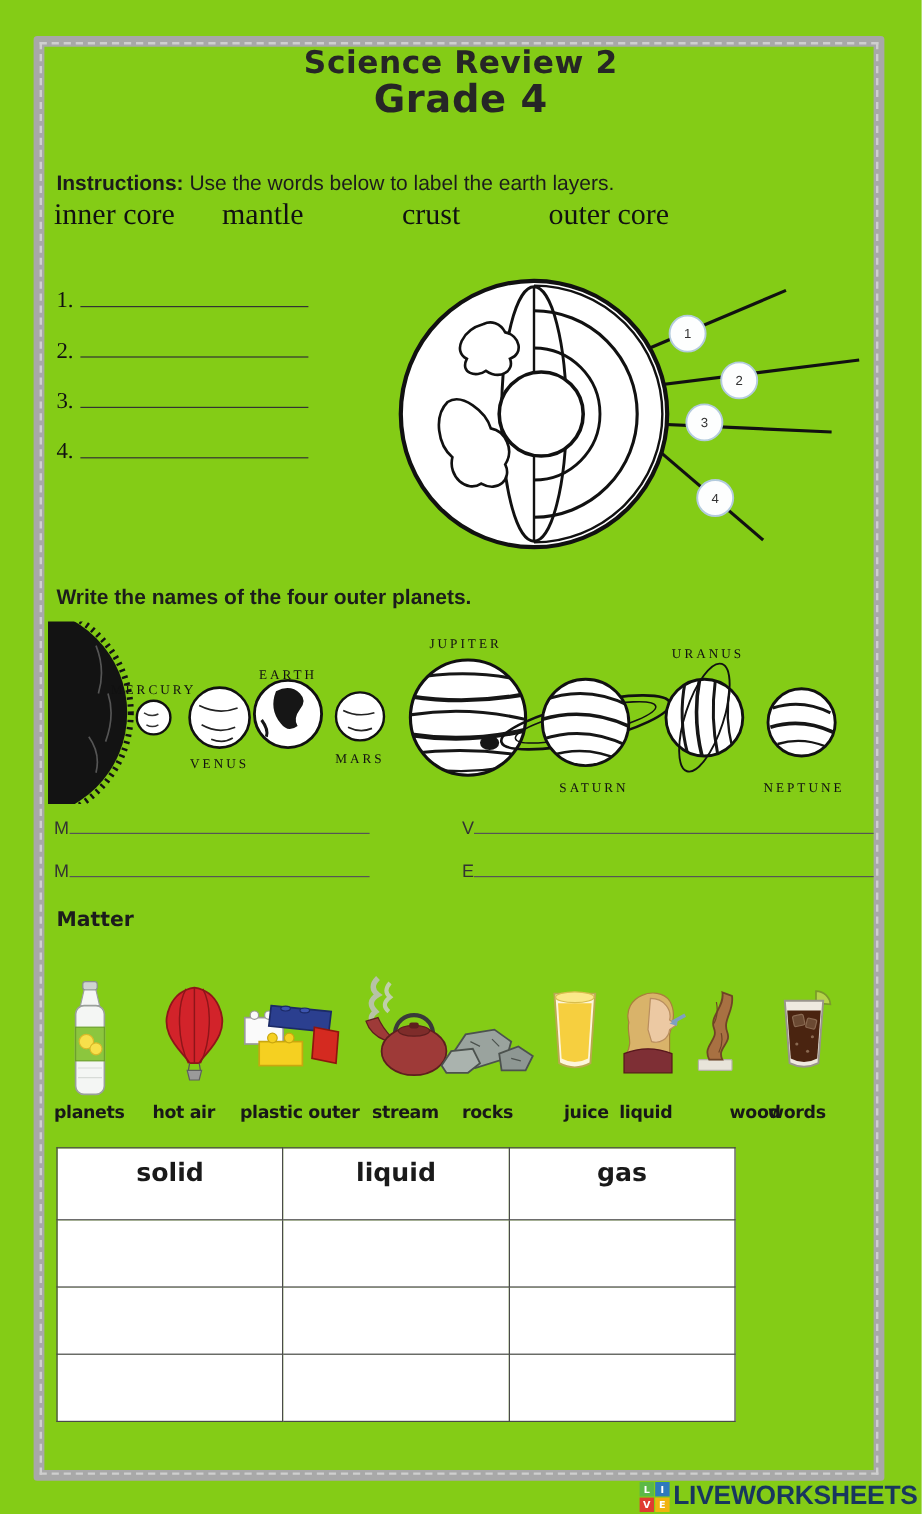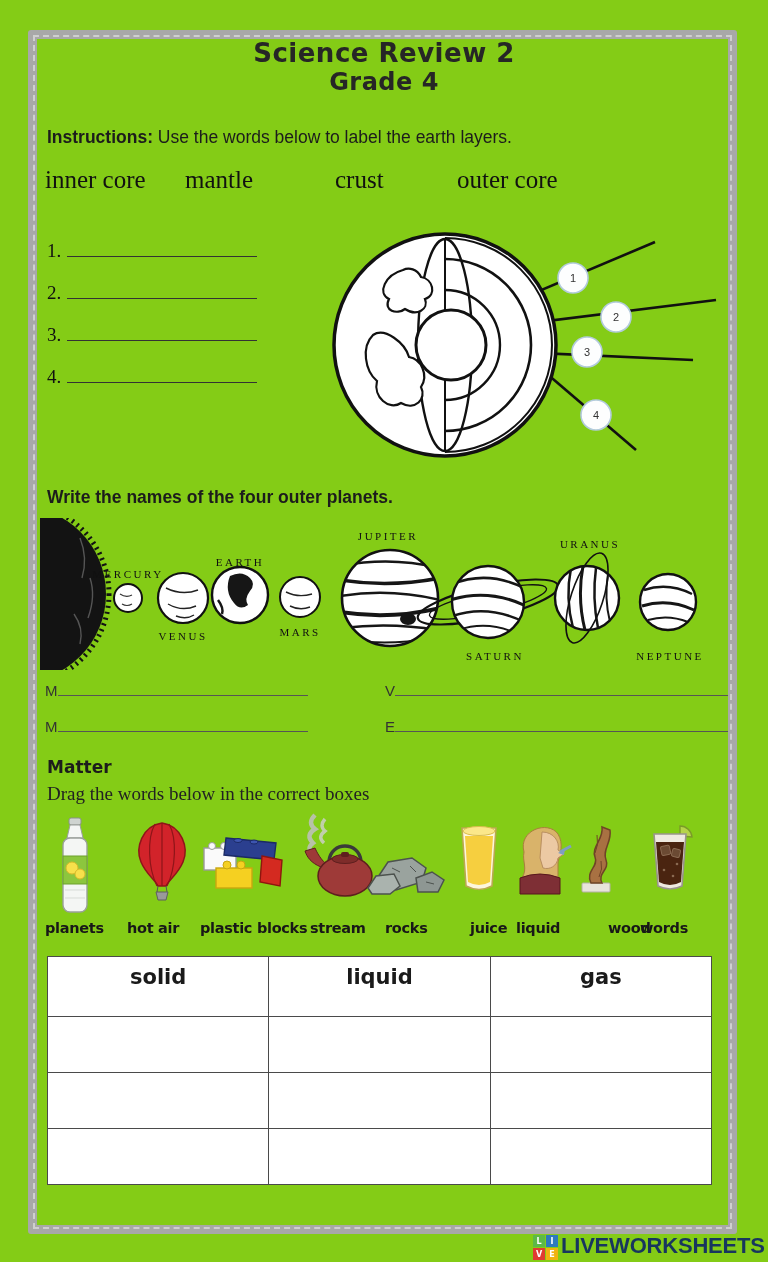--- a/index.html
+++ b/index.html
@@ -7,23 +7,23 @@
   .sheet { position:relative; width:768px; height:1262px; background:#84cc16; overflow:hidden; }
 
   
   .frame { position:absolute; left:28px; top:30px; width:709px; height:1204px;
            border:9px solid #a8a8a8; border-radius:3px;
            outline:2px dashed rgba(255,255,255,.45); outline-offset:-7px; }
 
   .title { position:absolute; left:0; top:38px; width:768px; text-align:center;
            font-family:"DejaVu Sans", sans-serif; font-weight:bold; color:#262626; }
   .title .l1 { font-size:26px; line-height:30px; letter-spacing:.5px; }
-  .title .l2 { font-size:24px; line-height:28px; letter-spacing:.5px; }
-
-  .instr { position:absolute; left:47px; top:127px; font-size:17.5px; color:#1c1c1c; }
+  .title .l2 { font-size:32px; line-height:28px; letter-spacing:.5px; }
+
+  .instr { position:absolute; left:47px; top:142px; font-size:17.5px; color:#1c1c1c; }
   .instr b { font-weight:bold; }
 
   .bank { position:absolute; top:166px; font-family:"Liberation Serif", serif;
           font-size:25px; color:#111; }
 
   .blank-row { position:absolute; left:47px; font-family:"Liberation Serif", serif;
                font-size:19px; color:#111; }
   .blank-row .line { display:inline-block; width:190px; height:15px;
                      border-bottom:1.5px solid #333; margin-left:6px; }
 
@@ -34,21 +34,21 @@
 
   .ans-row { position:absolute; font-size:15px; color:#333; }
   .ans-row .aline { display:inline-block; height:12px; border-bottom:1.2px solid #555;
                     vertical-align:baseline; }
 
   .word { position:absolute; top:920px; font-family:"DejaVu Sans", sans-serif;
           font-weight:bold; font-size:14.5px; letter-spacing:-.3px; color:#181818; }
 
   .itm { position:absolute; }
 
-  table.matter { position:absolute; left:47px; top:956px; width:665px;
+  table.matter { position:absolute; left:47px; top:956px; width:566px;
                  border-collapse:collapse; table-layout:fixed; }
   table.matter td, table.matter th { border:1px solid #4a4a4a; background:#fff; }
   table.matter th { height:60px; font-family:"DejaVu Sans", sans-serif;
                     font-weight:bold; font-size:21px; color:#1a1a1a;
                     text-align:center; vertical-align:top; padding-top:8px; }
   table.matter td { height:56px; }
 
   .footer { position:absolute; left:0; top:1230px; width:768px; height:32px; }
   .logo { position:absolute; left:533px; top:5px; width:26px; height:26px;
           display:grid; grid-template-columns:12px 12px; grid-template-rows:12px 12px; gap:1px; }
@@ -205,21 +205,20 @@
     <text class="plabel" x="550" y="30" text-anchor="middle">URANUS</text>
     <text class="plabel" x="630" y="142" text-anchor="middle">NEPTUNE</text>
   </svg>
 
   <div class="ans-row" style="left:45px;top:682px"><span>M</span><span class="aline" style="width:250px"></span></div>
   <div class="ans-row" style="left:385px;top:682px"><span>V</span><span class="aline" style="width:333px"></span></div>
   <div class="ans-row" style="left:45px;top:718px"><span>M</span><span class="aline" style="width:250px"></span></div>
   <div class="ans-row" style="left:385px;top:718px"><span>E</span><span class="aline" style="width:333px"></span></div>
 
   <div class="sec-head round-head" style="top:757px">Matter</div>
-  <div class="drag-note">Drag the words below in the correct boxes</div>
 
   <svg class="itm" style="left:52px;top:816px" width="46" height="100" viewBox="0 0 46 100">
     <rect x="17" y="2" width="12" height="7" rx="2" fill="#cfd4d0" stroke="#8a8f8b"></rect>
     <path d="M18,9 L28,9 L31,22 L15,22 Z" fill="#f4f6f4" stroke="#9aa09b"></path>
     <rect x="11" y="22" width="24" height="74" rx="7" fill="#f4f6f4" stroke="#9aa09b" stroke-width="1.4"></rect>
     <rect x="11" y="40" width="24" height="28" fill="#8cc63e" stroke="#6ca02c"></rect>
     <circle cx="20" cy="52" r="6" fill="#f7e04b" stroke="#d8ba2a"></circle>
     <circle cx="28" cy="58" r="5" fill="#f7e04b" stroke="#d8ba2a"></circle>
     <path d="M13,74 h20 M13,82 h20" stroke="#d7dbd7"></path>
   </svg>
@@ -279,21 +278,21 @@
     <path d="M10,18 L38,18 L35,58 Q24,64 13,58 Z" fill="#4a2410"></path>
     <rect x="15" y="22" width="9" height="9" rx="1.5" fill="#6b4a33" stroke="#8a6a52" transform="rotate(-12 19 26)"></rect>
     <rect x="26" y="25" width="8" height="8" rx="1.5" fill="#6b4a33" stroke="#8a6a52" transform="rotate(14 30 29)"></rect>
     <circle cx="18" cy="46" r="1.3" fill="#8a6a52"></circle>
       <circle cx="27" cy="52" r="1.3" fill="#8a6a52"></circle>
       <circle cx="31" cy="40" r="1.3" fill="#8a6a52"></circle>
   </svg>
 
   <span class="word" style="left:45px">planets</span>
   <span class="word" style="left:127px">hot air</span>
-  <span class="word" style="left:200px">plastic blocks</span>
+  <span class="word" style="left:200px">plastic outer</span>
   <span class="word" style="left:310px">stream</span>
   <span class="word" style="left:385px">rocks</span>
   <span class="word" style="left:470px">juice</span>
   <span class="word" style="left:516px">liquid</span>
   <span class="word" style="left:608px">wood</span>
   <span class="word" style="left:640px">words</span>
 
   <table class="matter">
     <tbody>
         <tr>

